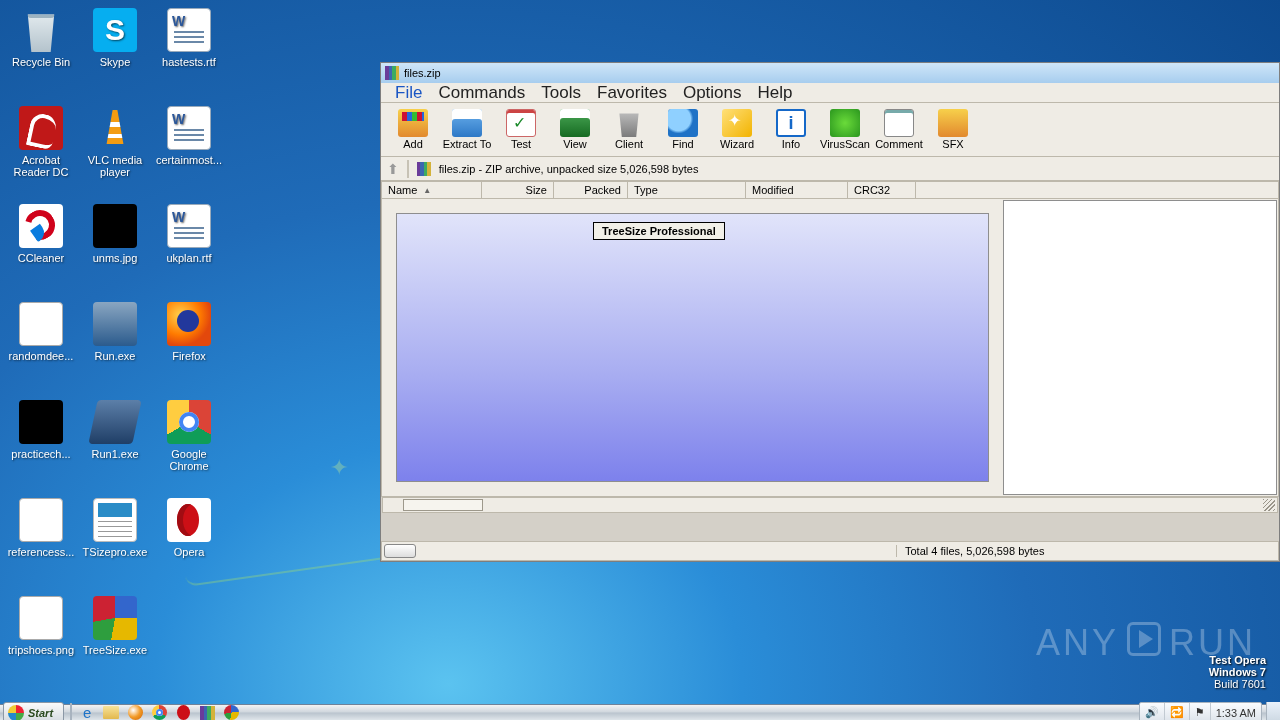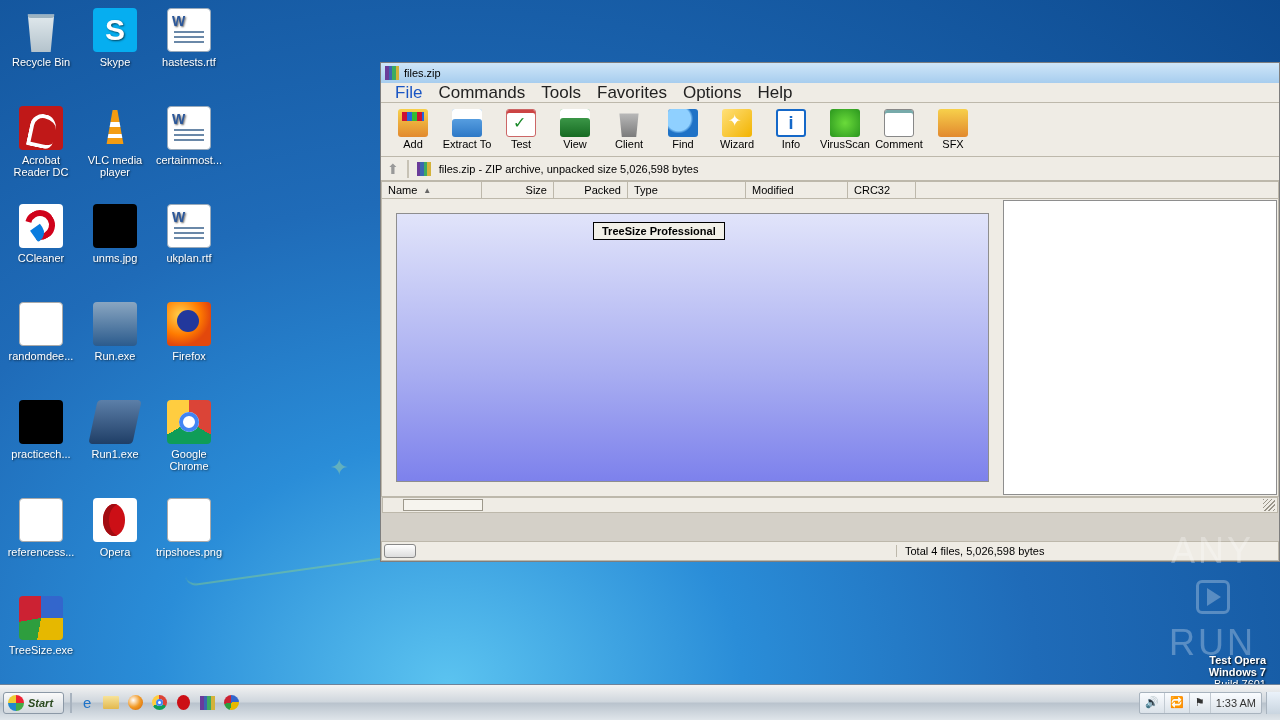--- a/index.html
+++ b/index.html
@@ -85,28 +85,28 @@
 .preview{flex:1;background:#fff;margin:1px 1px 1px 0;border:1px solid #8e8e8e;}
 .auxbar{height:16px;background:#efece5;border:1px solid #bdb8ab;margin:0 1px;position:relative;}
 .auxbar .th{position:absolute;left:20px;top:1px;width:80px;height:12px;border:1px solid #9d988b;background:#f6f4ee;}
 .auxbar .grip{position:absolute;right:2px;bottom:1px;width:12px;height:12px;background:repeating-linear-gradient(135deg,#9a958a 0 1px,transparent 1px 3px);}
 .statusbar{height:20px;margin-top:28px;background:#efece5;border:1px solid #bdb8ab;display:flex;align-items:center;font-size:11px;padding:0 2px;}
 .statusbar .disk{width:32px;height:14px;border:1px solid #888;border-radius:3px;background:linear-gradient(#fff,#ddd);margin-right:4px;}
 .statusbar .sp{flex:1;}
 .statusbar .total{border-left:1px solid #bdb8ab;padding:0 8px;min-width:380px;}
 
 
-.watermark{position:absolute;right:24px;bottom:56px;color:rgba(255,255,255,.28);font-size:36px;font-weight:300;letter-spacing:3px;display:flex;align-items:center;gap:8px;flex-direction:column;}
+.watermark{position:absolute;right:24px;bottom:56px;color:rgba(255,255,255,.28);font-size:36px;font-weight:300;letter-spacing:3px;display:flex;gap:8px;}
 .watermark .play{width:34px;height:34px;border:3px solid rgba(255,255,255,.28);border-radius:6px;display:flex;align-items:center;justify-content:center;}
 .watermark .play::after{content:"";border-left:14px solid rgba(255,255,255,.28);border-top:9px solid transparent;border-bottom:9px solid transparent;margin-left:3px;}
 .buildinfo{position:absolute;right:14px;bottom:30px;color:#fff;font-size:11px;text-align:right;text-shadow:1px 1px 2px #000;}
 .buildinfo .b{font-weight:bold;}
 
 
-.taskbar{position:absolute;left:0;right:0;bottom:0;height:36px;background:linear-gradient(#f3f3f3,#cfd6dd 48%,#b9c3cd 52%,#dfe5ea);border-top:1px solid #6f8299;display:flex;align-items:center;font-size:11px;}
+.taskbar{position:absolute;left:0;right:0;bottom:0;height:16px;background:linear-gradient(#f3f3f3,#cfd6dd 48%,#b9c3cd 52%,#dfe5ea);border-top:1px solid #6f8299;display:flex;align-items:center;font-size:11px;}
 .start{height:22px;margin:0 3px;padding:0 10px 0 4px;display:flex;align-items:center;gap:4px;background:linear-gradient(#fafafa,#d3d9df);border:1px solid #8b98a6;border-radius:3px;cursor:pointer;}
 .orb{width:16px;height:16px;border-radius:50%;background:conic-gradient(#e23 0 90deg,#4a4 90deg 180deg,#28c 180deg 270deg,#ec3 270deg);}
 .tb-sep{width:2px;height:20px;background:#a8b3bf;margin:0 3px;}
 .tbitem{width:22px;height:20px;margin:0 1px;border-radius:2px;display:flex;align-items:center;justify-content:center;cursor:pointer;}
 .tbi-ie{color:#1e73c8;font-size:15px;}
 .tbi-explorer{background:linear-gradient(#f7e39a,#e2b84e);width:16px;height:13px;border-radius:1px;}
 .tbi-wmp{width:15px;height:15px;border-radius:50%;background:radial-gradient(circle at 35% 35%,#fff,#f29a26 50%,#cd5f00);}
 .tbi-chrome{width:15px;height:15px;border-radius:50%;background:conic-gradient(#db4437 0 120deg,#0f9d58 120deg 240deg,#ffcd40 240deg 360deg);position:relative;}
 .tbi-chrome::after{content:"";position:absolute;left:4px;top:4px;width:7px;height:7px;background:#fff;border-radius:50%;box-shadow:inset 0 0 0 2px #4285f4;}
 .tbi-opera{width:13px;height:15px;background:#cc0f16;border-radius:50%;}
@@ -182,20 +182,24 @@
       </div>
       <div class="icon">
         <div class="glyph g-chrome"></div>
         <span class="label">Google Chrome</span>
       </div>
       <div class="icon">
         <div class="glyph g-white"></div>
         <span class="label">referencess...</span>
       </div>
       <div class="icon">
+        <div class="glyph g-placeholder"></div>
+        <span class="label">TSizepro.exe</span>
+      </div>
+      <div class="icon">
         <div class="glyph g-opera"></div>
         <span class="label">Opera</span>
       </div>
       <div class="icon">
         <div class="glyph g-white"></div>
         <span class="label">tripshoes.png</span>
       </div>
       <div class="icon">
         <div class="glyph g-tree"></div>
         <span class="label">TreeSize.exe</span>

